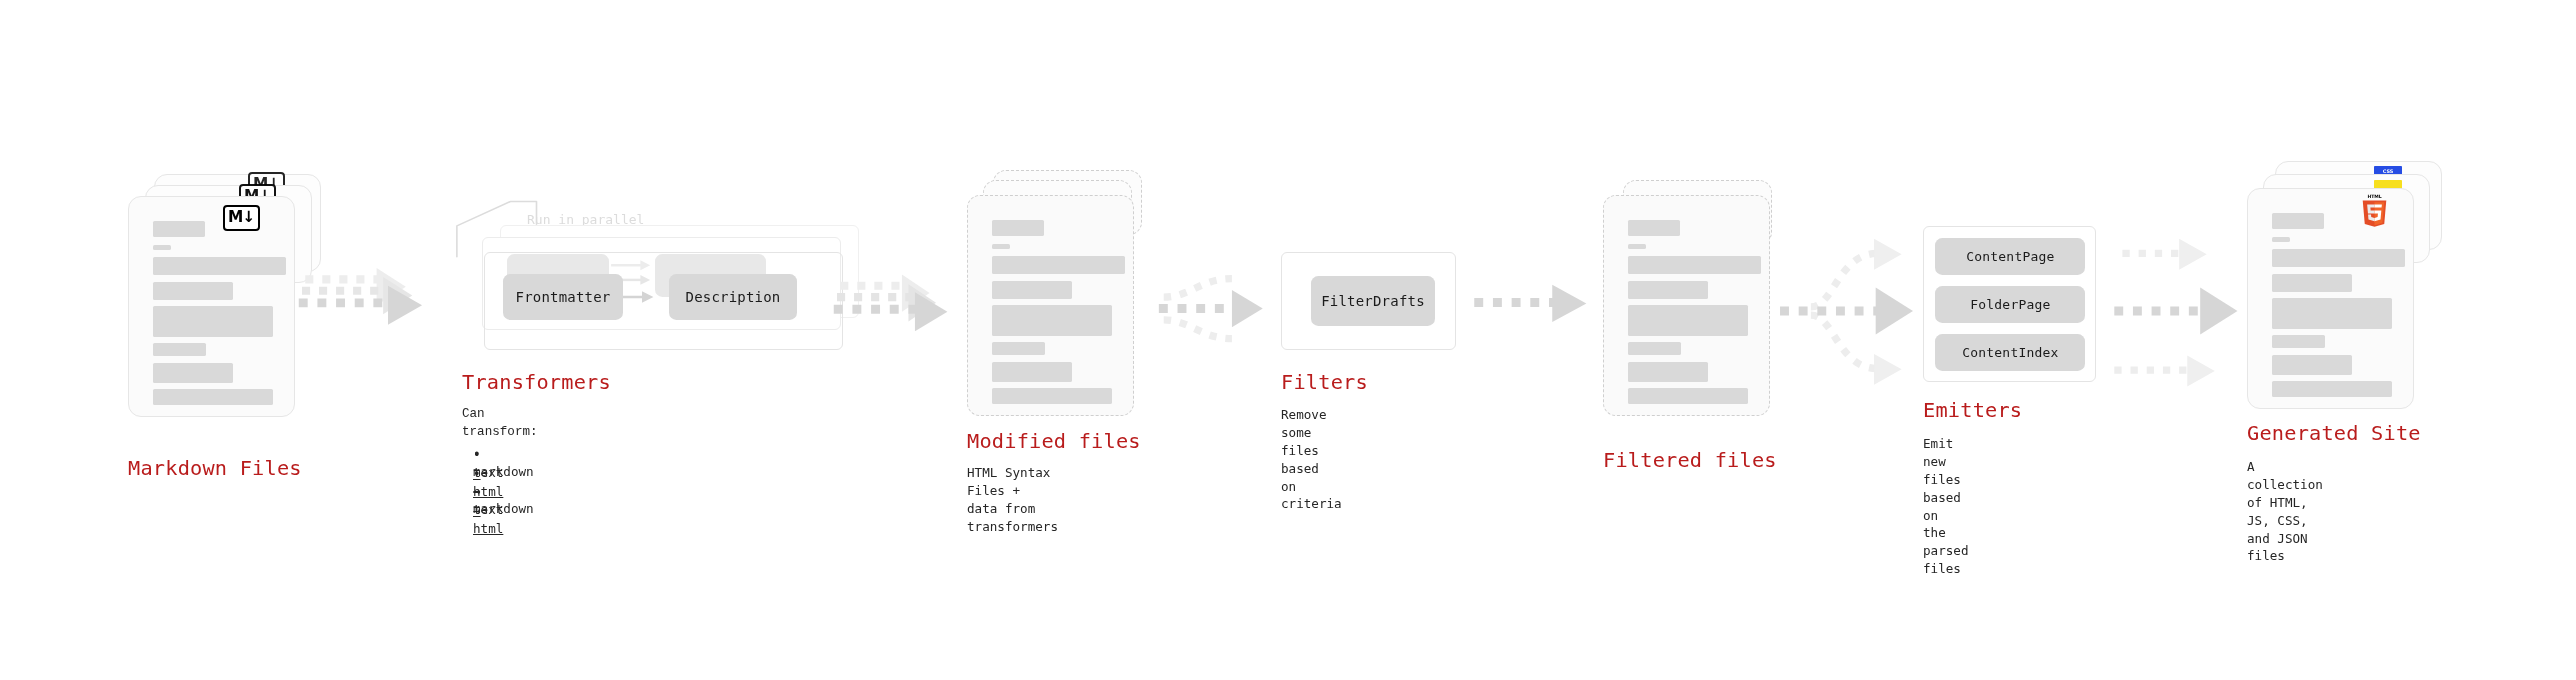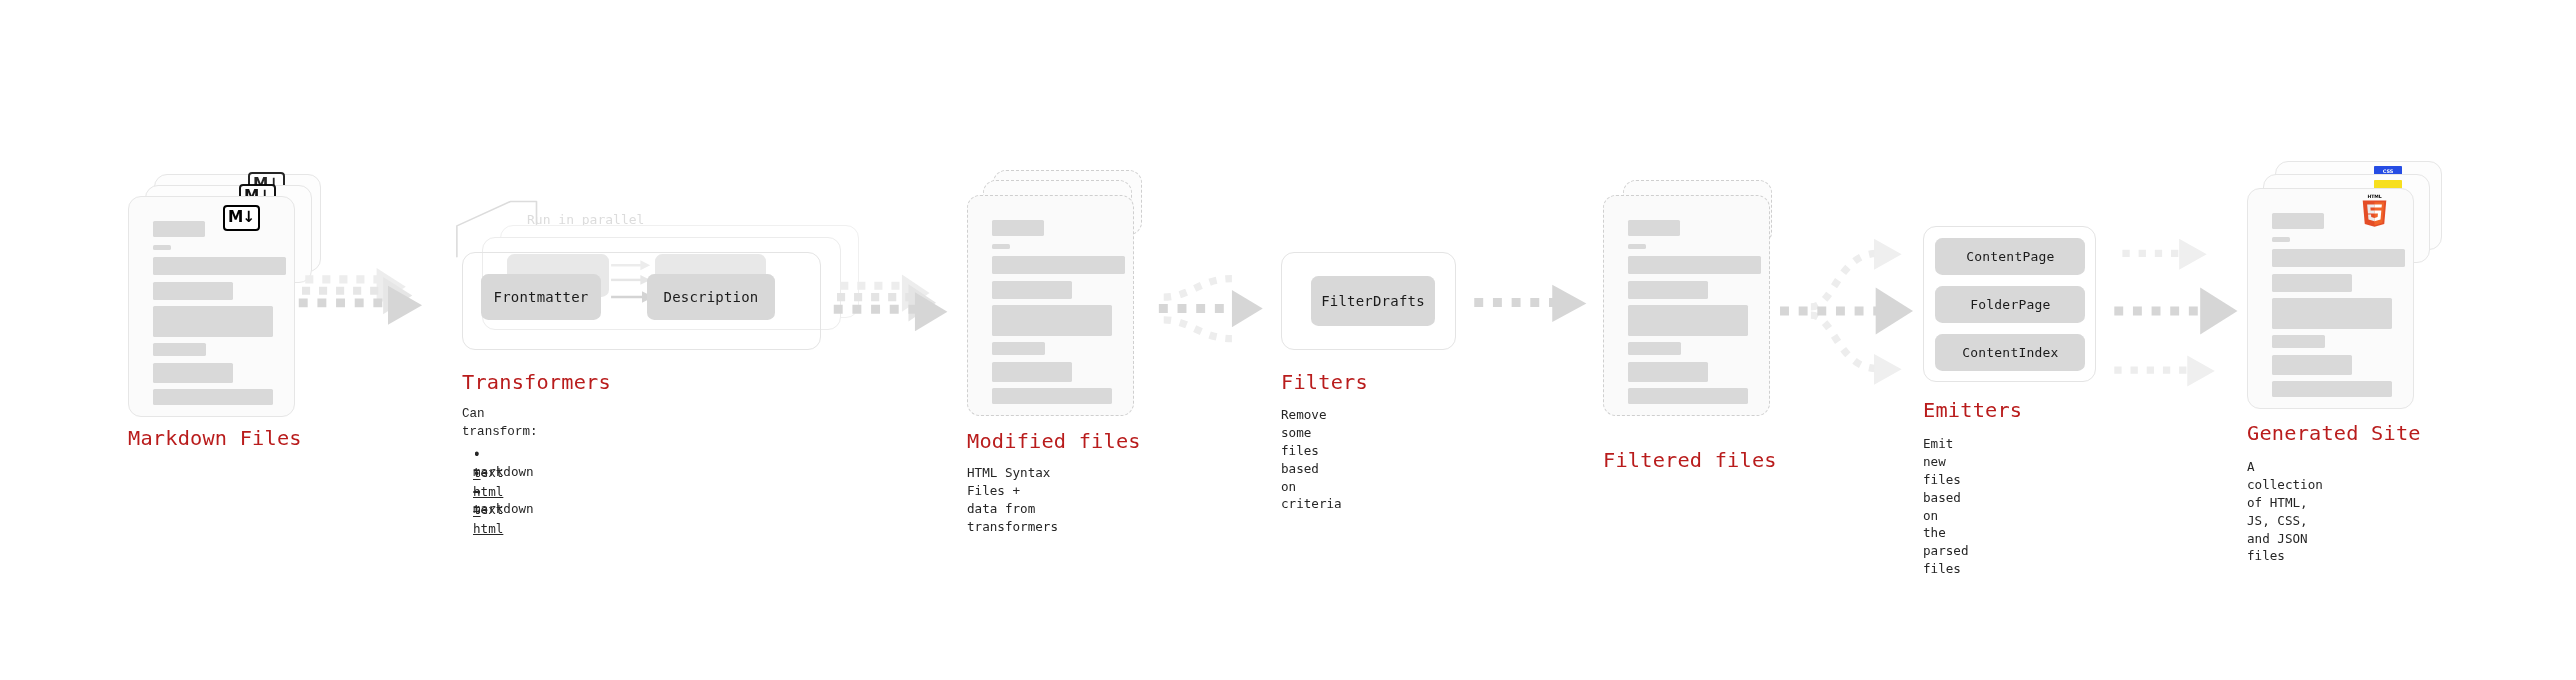--- a/index.html
+++ b/index.html
@@ -65,21 +65,21 @@
     border-radius:0.8px;
   }
   .html5{
     position:absolute;
     width:29px;height:34px;
   }
 
   
   .panel{
     position:absolute;
-    border-radius:13px;
+    border-radius:6px;
     border:1.6px solid #e4e4e4;
     background:#ffffff;
     box-sizing:border-box;
     padding-left:41px;
   }
   .chip{
     position:absolute;
     background:#d8d8d8;
     border-radius:7.3px;
     display:flex;align-items:center;justify-content:center;
@@ -138,21 +138,21 @@
       <div class="skel" style="left:23.6px;top:48px;width:18.7px;height:4.9px;"></div>
       <div class="skel" style="left:23.6px;top:60px;width:133px;height:18px;"></div>
       <div class="skel" style="left:23.6px;top:85px;width:80px;height:18px;"></div>
       <div class="skel" style="left:23.6px;top:109px;width:120px;height:31px;"></div>
       <div class="skel" style="left:23.6px;top:146px;width:53px;height:13px;"></div>
       <div class="skel" style="left:23.6px;top:166px;width:80px;height:19.5px;"></div>
       <div class="skel" style="left:23.6px;top:192px;width:120px;height:16.3px;"></div>
     </div>
     <div class="md-badge" style="left:223px;top:205px;">M↓</div>
 
-    <div class="title" style="left:128px;top:426px;text-align:right;">Markdown Files</div>
+    <div class="title" style="left:128px;top:456px;text-align:right;">Markdown Files</div>
   </div>
 
   <svg class="abs" style="left:302px;top:268px;" width="146" height="73" viewBox="0 0 180 90">
     <g stroke="#ededed" stroke-width="10" stroke-dasharray="10 11" fill="none">
       <line x1="4" y1="14" x2="96" y2="14"></line>
     </g>
     <polygon points="92,0 128,23 92,46" fill="#ededed"></polygon>
     <g stroke="#e6e6e6" stroke-width="10" stroke-dasharray="10 11" fill="none">
       <line x1="0" y1="28" x2="104" y2="28"></line>
     </g>
@@ -184,21 +184,21 @@
       <g fill="none" stroke-width="3">
         <line x1="0" y1="4" x2="38" y2="4" stroke="#ececec"></line>
         <polygon points="36,-2 48,4 36,10" fill="#ececec"></polygon>
         <line x1="0" y1="22" x2="38" y2="22" stroke="#e6e6e6"></line>
         <polygon points="36,16 48,22 36,28" fill="#e6e6e6"></polygon>
         <line x1="0" y1="43" x2="40" y2="43" stroke="#d4d4d4"></line>
         <polygon points="38,36 52,43 38,50" fill="#d4d4d4"></polygon>
       </g>
     </svg>
 
-    <div class="panel" style="left:462px;top:252px;width:359px;height:98px;border-color:#e4e4e4;background:transparent;">
+    <div class="panel" style="left:484px;top:252px;width:359px;height:98px;border-color:#e4e4e4;background:transparent;">
       <div class="chip" style="left:18px;top:21px;width:120px;height:46px;">
         <span>Frontmatter</span>
       </div>
       <div class="chip" style="left:184px;top:21px;width:128px;height:46px;">
         <span>Description</span>
       </div>
     </div>
 
     <div class="title" style="left:462px;top:370px;">Transformers</div>
     <div class="sub" style="left:462px;top:406px;font-family:Liberation Mono, monospace;">Can transform:</div>

